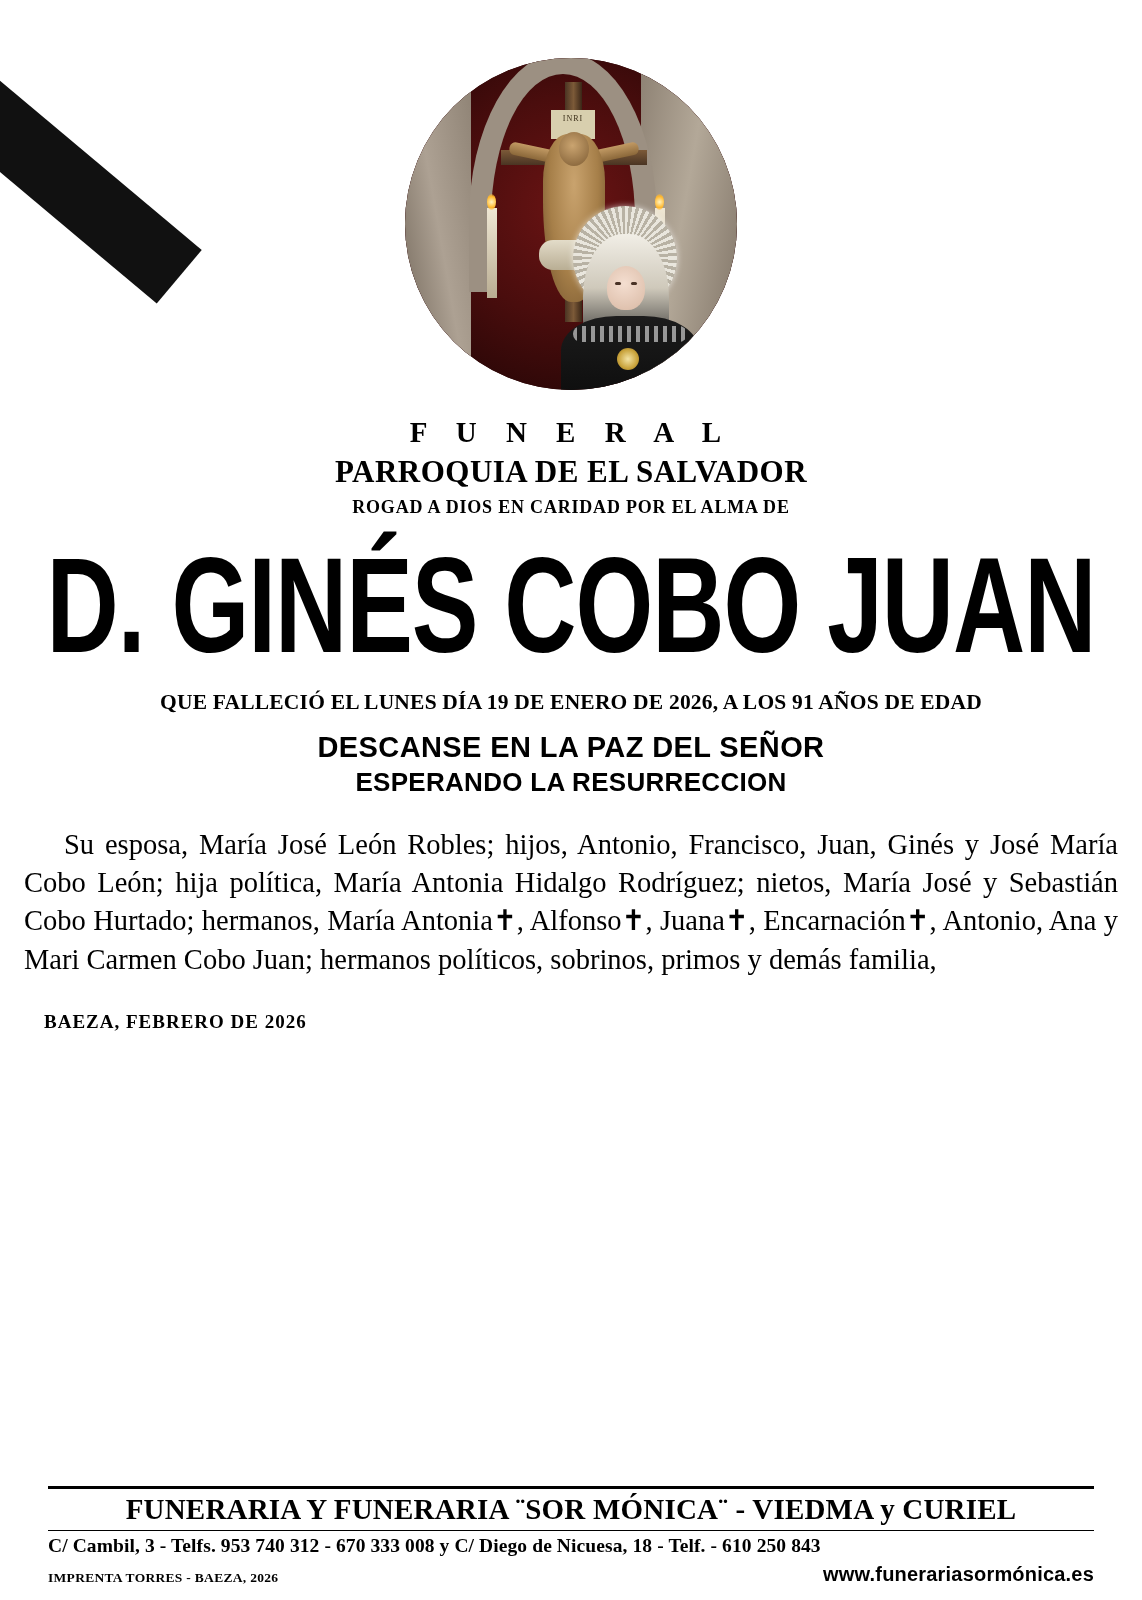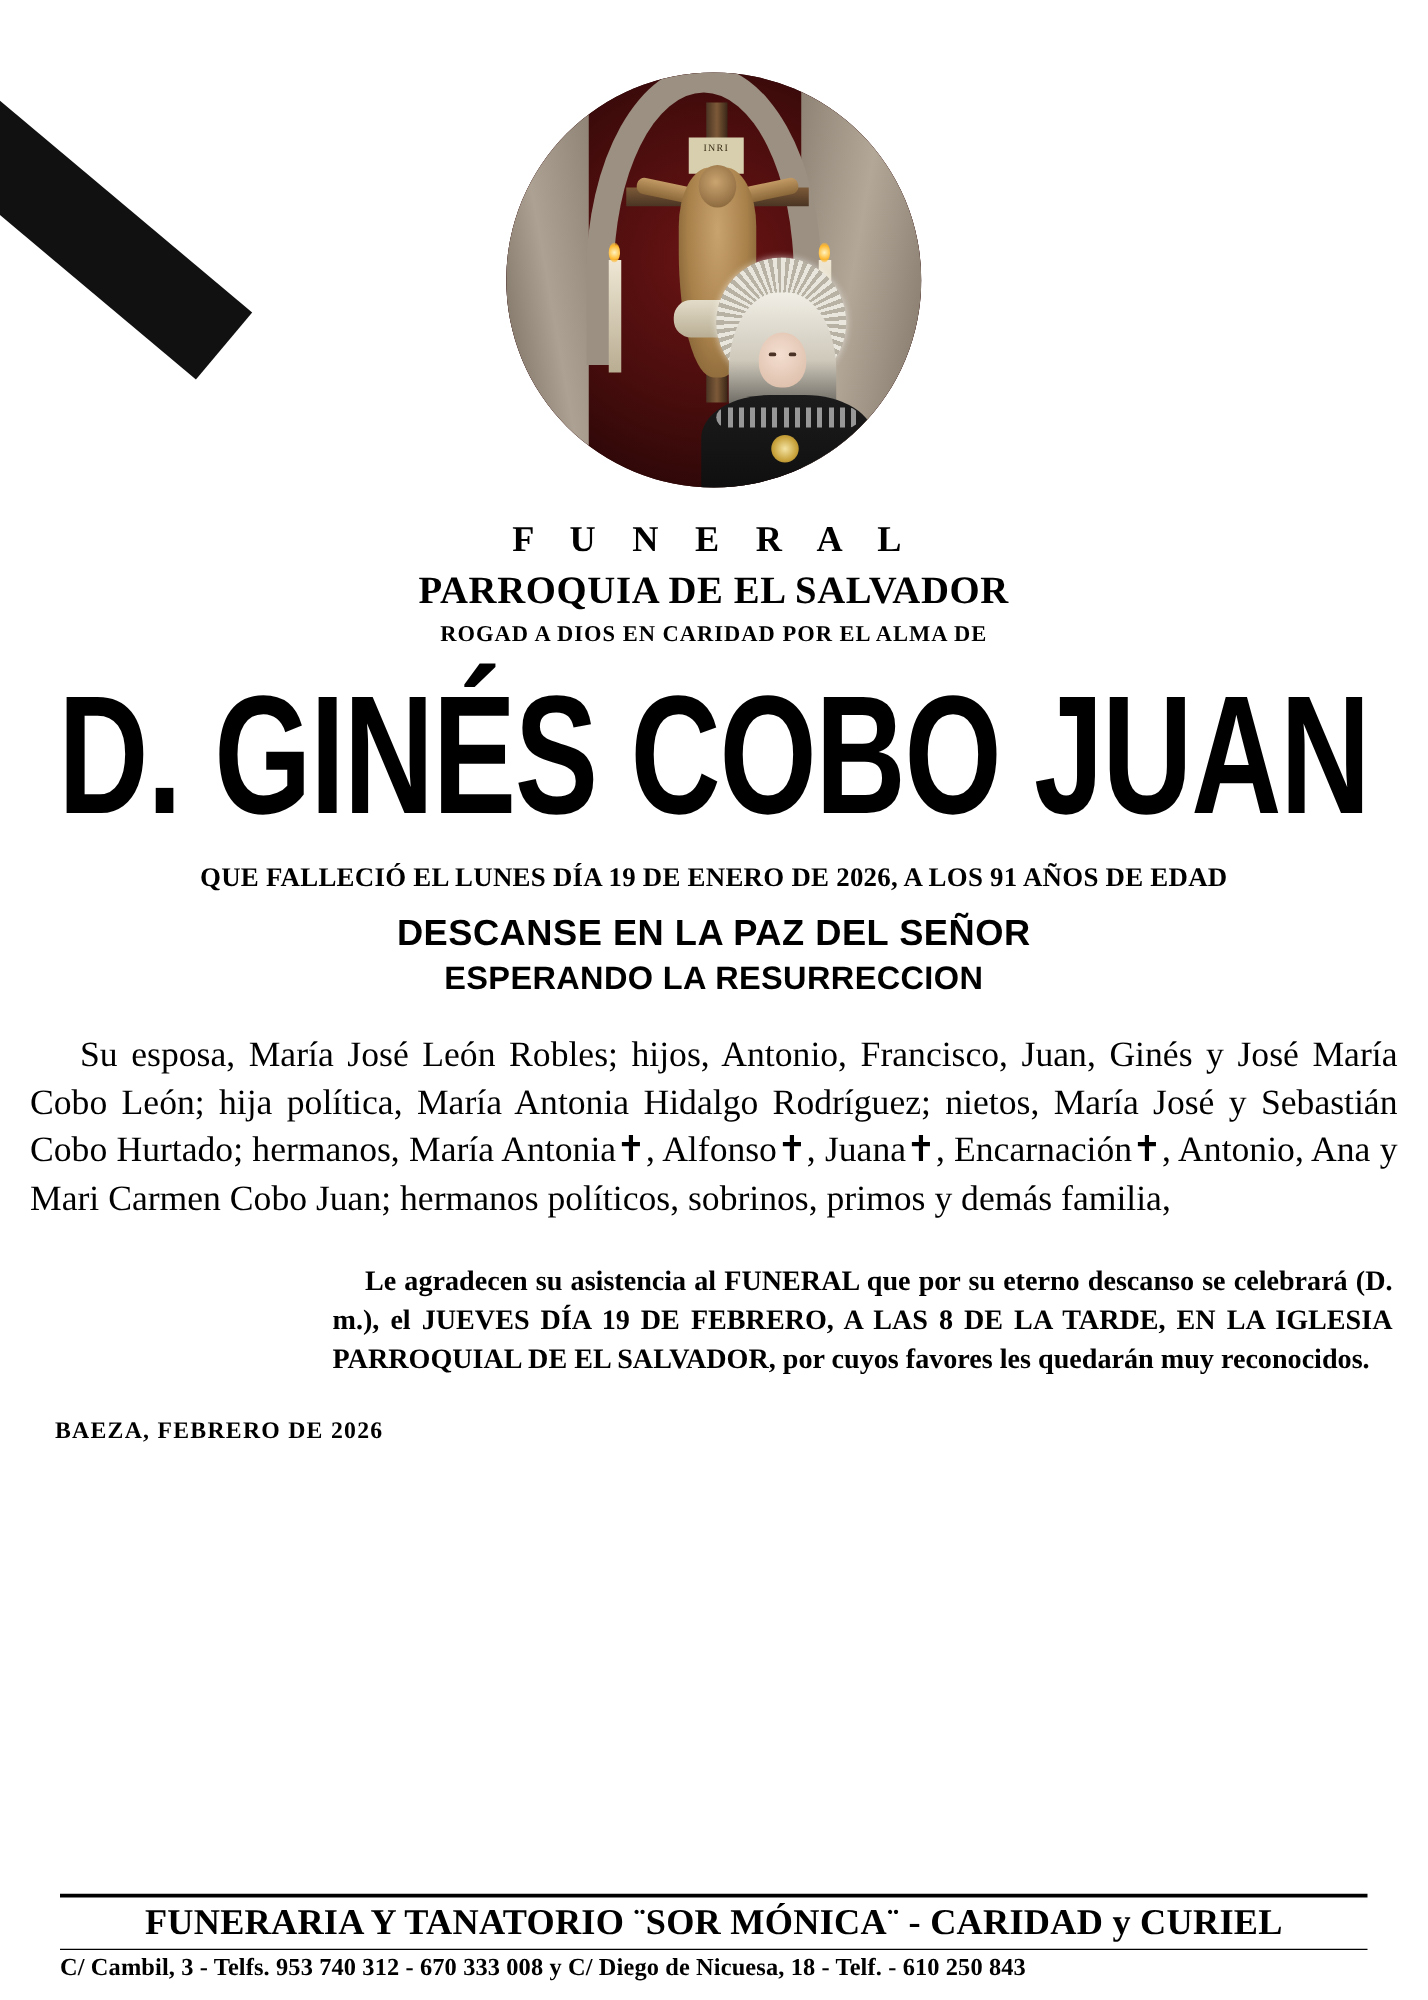--- a/index.html
+++ b/index.html
@@ -429,22 +429,25 @@
 
 <div class="content">
   <div class="funeral-word">F U N E R A L</div>
   <div class="parish">PARROQUIA DE EL SALVADOR</div>
   <div class="rogad">ROGAD A DIOS EN CARIDAD POR EL ALMA DE</div>
   <div class="deceased-name">D. GINÉS COBO JUAN</div>
   <div class="death-line">QUE FALLECIÓ EL LUNES DÍA 19 DE ENERO DE 2026, A LOS 91 AÑOS DE EDAD</div>
   <div class="rest-line">DESCANSE EN LA PAZ DEL SEÑOR</div>
   <div class="hope-line">ESPERANDO LA RESURRECCION</div>
   <div class="family">Su esposa, María José León Robles; hijos, Antonio, Francisco, Juan, Ginés y José María Cobo León; hija política, María Antonia Hidalgo Rodríguez; nietos, María José y Sebastián Cobo Hurtado; hermanos, María Antonia✝, Alfonso✝, Juana✝, Encarnación✝, Antonio, Ana y Mari Carmen Cobo Juan; hermanos políticos, sobrinos, primos y demás familia,</div>
-  <div class="thanks">Le agradecen su asistencia al FUNERAL que por su eterno descanso se celebrará (D. m.), el JUEVES DÍA 19 DE FEBRERO, A LAS 8 DE LA TARDE, EN LA IGLESIA PARROQUIAL DE EL SALVADOR, por cuyos favores les quedarán muy reconocidos.</div>
   <div class="place-date">BAEZA, FEBRERO DE 2026</div>
 </div>
 
 <div class="footer">
   <div class="rule"></div>
-  <div class="funeraria">FUNERARIA Y TANATORIO ¨SOR MÓNICA¨ - CARIDAD y CURIEL</div>
+  <div class="funeraria">FUNERARIA Y FUNERARIA ¨SOR MÓNICA¨ - VIEDMA y CURIEL</div>
   <div class="rule-thin"></div>
   <div class="addr">C/ Cambil, 3 - Telfs. 953 740 312 - 670 333 008 y C/ Diego de Nicuesa, 18 - Telf. - 610 250 843</div>
+  <div class="footer-bottom">
+    <div class="imprenta">IMPRENTA TORRES - BAEZA, 2026</div>
+    <div class="web">www.funerariasormónica.es</div>
+  </div>
 </div>
 
 </body></html>

